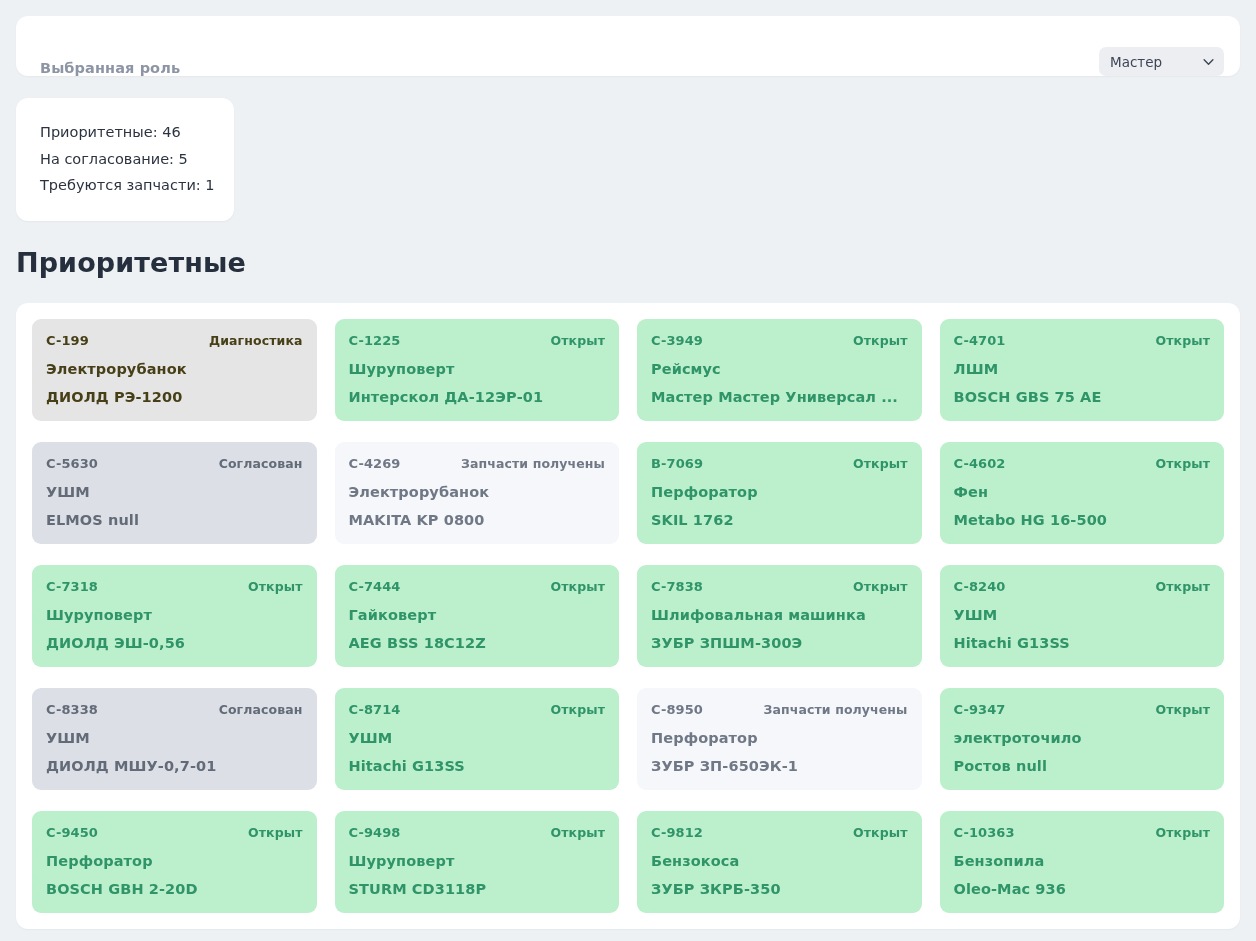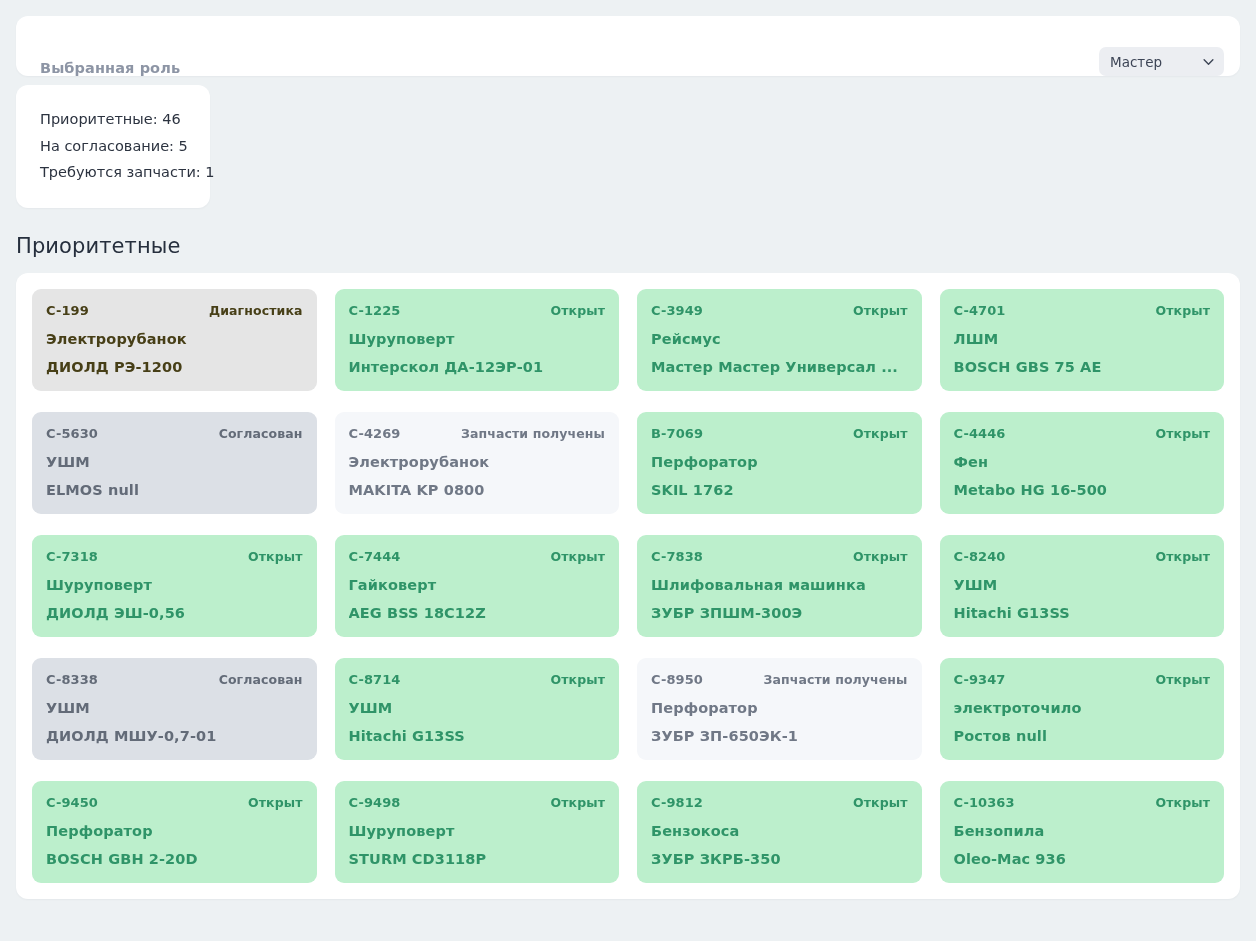--- a/index.html
+++ b/index.html
@@ -78,41 +78,41 @@
     transform: translateY(-50%);
     pointer-events: none;
     display: block;
     width: 11px;
     height: 7px;
     color: #3d4556;
   }
 
   
   .stats-card {
-    margin-top: 9px;
+    margin-top: 22px;
     background: #ffffff;
     border-radius: 12px;
-    width: 194px;
+    width: 218px;
     box-sizing: border-box;
     padding: 21px 32px 22px 24px;
     box-shadow: 0 1px 2px rgba(16,24,40,.04);
   }
   .stats-line {
     font-size: 14.5px;
     color: #2c3340;
     line-height: 26.5px;
     white-space: nowrap;
   }
 
   
   .section-title {
-    font-size: 21px;
-    font-weight: 400;
+    font-size: 27px;
+    font-weight: 700;
     color: #262f3d;
-    margin: 26px 0 15px 0;
+    margin: 26px 0 25px 0;
     letter-spacing: .1px;
   }
 
   
   .grid-panel {
     background: #ffffff;
     border-radius: 12px;
     padding: 16px 16px 16px 16px;
     box-sizing: border-box;
     box-shadow: 0 1px 2px rgba(16,24,40,.04);
@@ -269,21 +269,21 @@
         <div class="task-card v-open">
           <div class="task-head">
             <span class="task-id">В-7069</span>
             <span class="task-status">Открыт</span>
           </div>
           <div class="task-type">Перфоратор</div>
           <div class="task-model">SKIL 1762</div>
         </div>
         <div class="task-card v-open">
           <div class="task-head">
-            <span class="task-id">C-4446</span>
+            <span class="task-id">C-4602</span>
             <span class="task-status">Открыт</span>
           </div>
           <div class="task-type">Фен</div>
           <div class="task-model">Metabo HG 16-500</div>
         </div>
         <div class="task-card v-open">
           <div class="task-head">
             <span class="task-id">C-7318</span>
             <span class="task-status">Открыт</span>
           </div>

